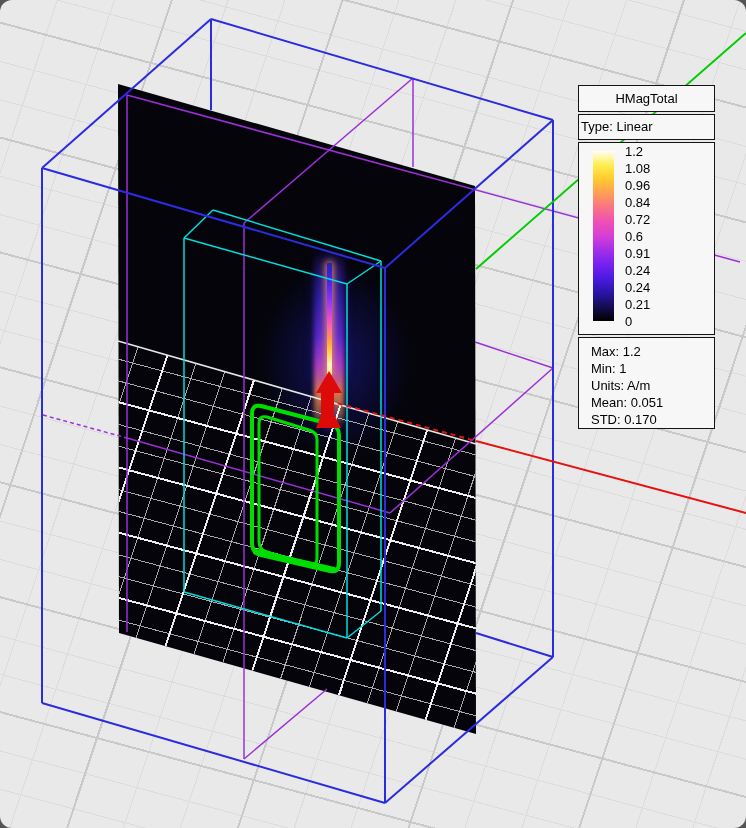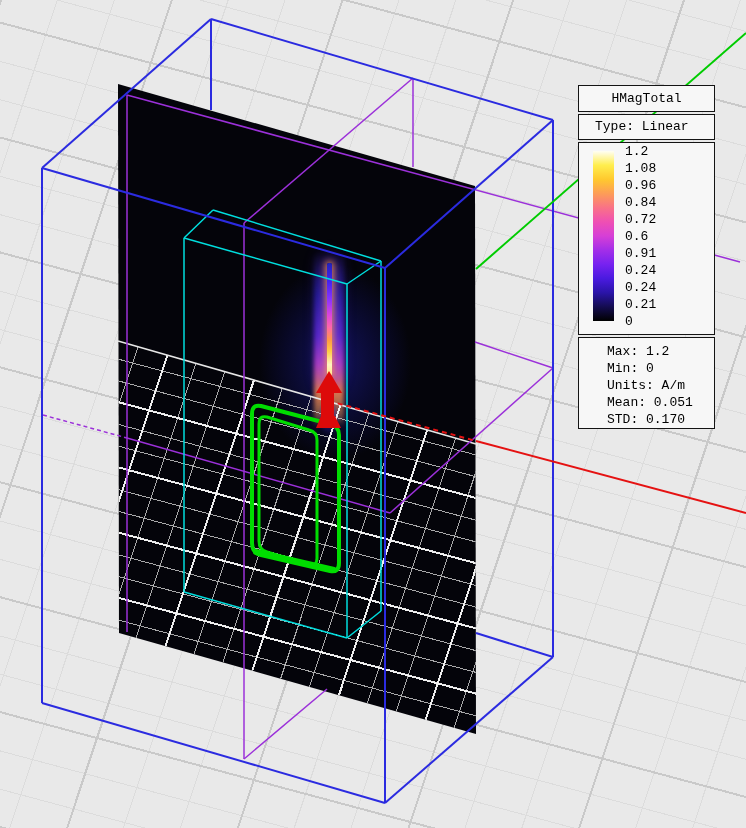--- a/index.html
+++ b/index.html
@@ -1,24 +1,25 @@
 <!DOCTYPE html>
 <html><head>
 <meta charset="utf-8">
 <style>
   html,body{margin:0;padding:0;background:#555;}
   #viewport{
     position:relative;width:746px;height:828px;overflow:hidden;
-    font-family:Liberation Mono, monospace;
+    font-family:Liberation Sans, sans-serif;
     background-color:#e9e9e9;
     background-image:
       repeating-linear-gradient(15deg,  #c9c9c9 0px, #c9c9c9 2px, transparent 2px, transparent 111px),
       repeating-linear-gradient(108.4deg, #c9c9c9 0px, #c9c9c9 2px, transparent 2px, transparent 162px),
       repeating-linear-gradient(15deg,  #dcdcdc 0px, #dcdcdc 1px, transparent 1px, transparent 37px),
       repeating-linear-gradient(108.4deg, #dcdcdc 0px, #dcdcdc 1px, transparent 1px, transparent 54px);
+    border-radius: 12px;
   }
   
   #plane{
     position:absolute;left:0;top:0;width:746px;height:828px;
     clip-path:polygon(118px 84px, 475px 186px, 476px 734px, 119px 633px);
     background:#04040a;
   }
   #plane .f-band{
     position:absolute;left:240px;top:228px;width:190px;height:245px;
     background:radial-gradient(ellipse 50% 50% at 50% 55%,
@@ -55,27 +56,27 @@
       repeating-linear-gradient(108.4deg, rgba(198,198,198,.85) 0px, rgba(198,198,198,.85) 1px, transparent 1px, transparent 30px);
   }
   
   #wires{position:absolute;left:0;top:0;}
   
   .lg-box{
     position:absolute;left:578px;width:137px;background:#f7f7f7;
     border:1px solid #141414;box-sizing:border-box;color:#000;font-size:13px;
   }
   #lg-title{top:85px;height:27px;line-height:25px;text-align:center;}
-  #lg-type{top:114px;height:26px;line-height:24px;padding-left:16px;}
+  #lg-type{top:114px;height:26px;line-height:24px;padding-left:2px;}
   #lg-scale{top:142px;height:193px;padding-left:16px;}
   #lg-stats{top:337px;height:92px;padding:5px 0 0 12px;line-height:17px;}
   #lg-bar{position:absolute;left:14px;top:8px;width:21px;height:170px;}
   #lg-ticks{position:absolute;left:46px;top:0px;}
   #lg-ticks div{height:17px;line-height:17px;}
-  #lg-stats div{height:17px;margin-left:16px;}
+  #lg-stats div{height:17px;}
 </style>
 </head>
 <body>
 
 <div id="viewport">
 
   <div id="plane">
     <div class="f-band"></div>
     <div class="f-col"></div>
     <div class="f-core"></div>
@@ -161,20 +162,20 @@
           <div>0.6</div>
           <div>0.91</div>
           <div>0.24</div>
           <div>0.24</div>
           <div>0.21</div>
           <div>0</div>
         </div>
     </div>
     <div class="lg-box" id="lg-stats">
         <div>Max: 1.2</div>
-        <div>Min: 0</div>
+        <div>Min: 1</div>
         <div>Units: A/m</div>
         <div>Mean: 0.051</div>
         <div>STD: 0.170</div>
       </div>
   </div>
 
 </div>
 
 </body></html>

